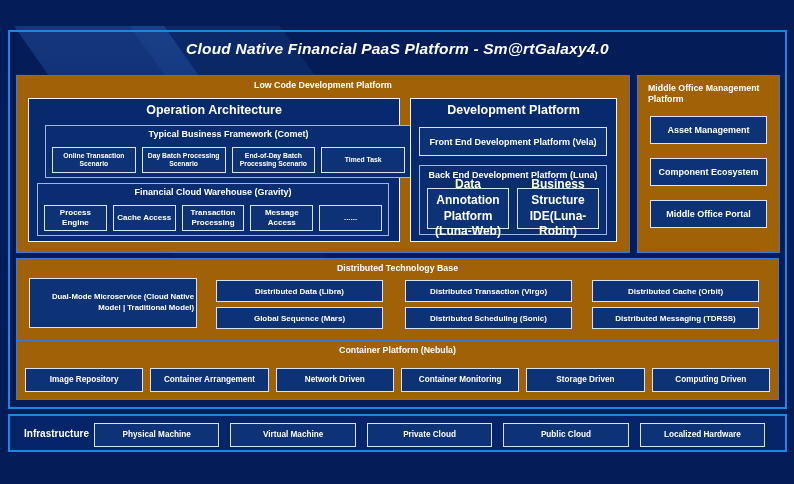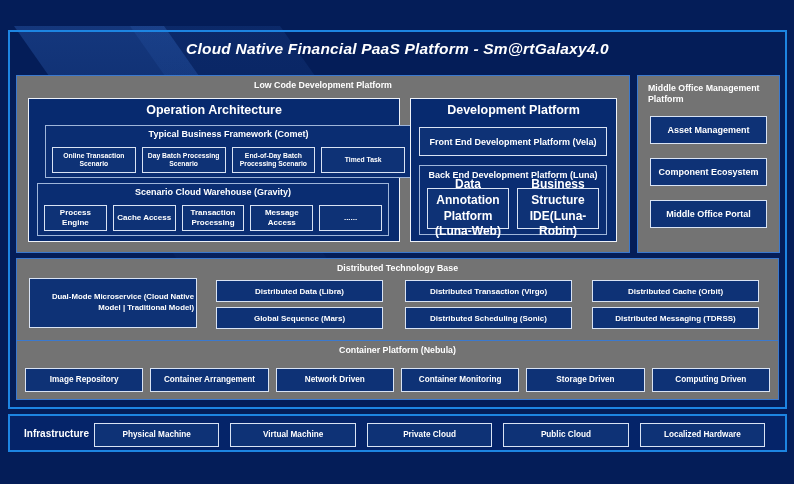--- a/index.html
+++ b/index.html
@@ -22,21 +22,21 @@
   }
   .main-frame {
     position:absolute; left:8px; top:30px; width:779px; height:379px;
     border:2px solid #1d85e2;
   }
   .title {
     position:absolute; left:0; right:0; top:8px; text-align:center;
     font-size:15.5px; font-weight:bold; letter-spacing:0.2px;font-style:italic;
   }
   .section {
-    position:absolute; border:1.5px solid #3b79ce; background:#737373;
+    position:absolute; border:1.5px solid #3b79ce; background:#a16207;
   }
   .sec-label { text-align:center; padding-top:4px; font-size:8.8px; font-weight:bold; }
   .sec-lowcode   { left:6px; top:43px;  width:614px; height:178px; }
   .sec-middle    { left:627px; top:43px; width:143px; height:178px; }
   .sec-distributed { left:6px; top:226px; width:763px; height:96px; }
   .sec-container { left:6px; top:308px; width:763px; height:60px; }
 
   .white-box {
     position:absolute; border:1.5px solid #eef2f9; background:#072a6f;
   }
@@ -143,21 +143,21 @@
           <div class="group-label">Typical Business Framework (Comet)</div>
           <div class="items-row">
             <div class="item">Online Transaction Scenario</div>
             <div class="item">Day Batch Processing Scenario</div>
             <div class="item">End-of-Day Batch Processing Scenario</div>
             <div class="item">Timed Task</div>
           </div>
         </div>
 
         <div class="group grp-gravity">
-          <div class="group-label">Scenario Cloud Warehouse (Gravity)</div>
+          <div class="group-label">Financial Cloud Warehouse (Gravity)</div>
           <div class="items-row">
             <div class="item">Process Engine</div>
             <div class="item">Cache Access</div>
             <div class="item">Transaction Processing</div>
             <div class="item">Message Access</div>
             <div class="item">......</div>
           </div>
         </div>
       </div>
 

